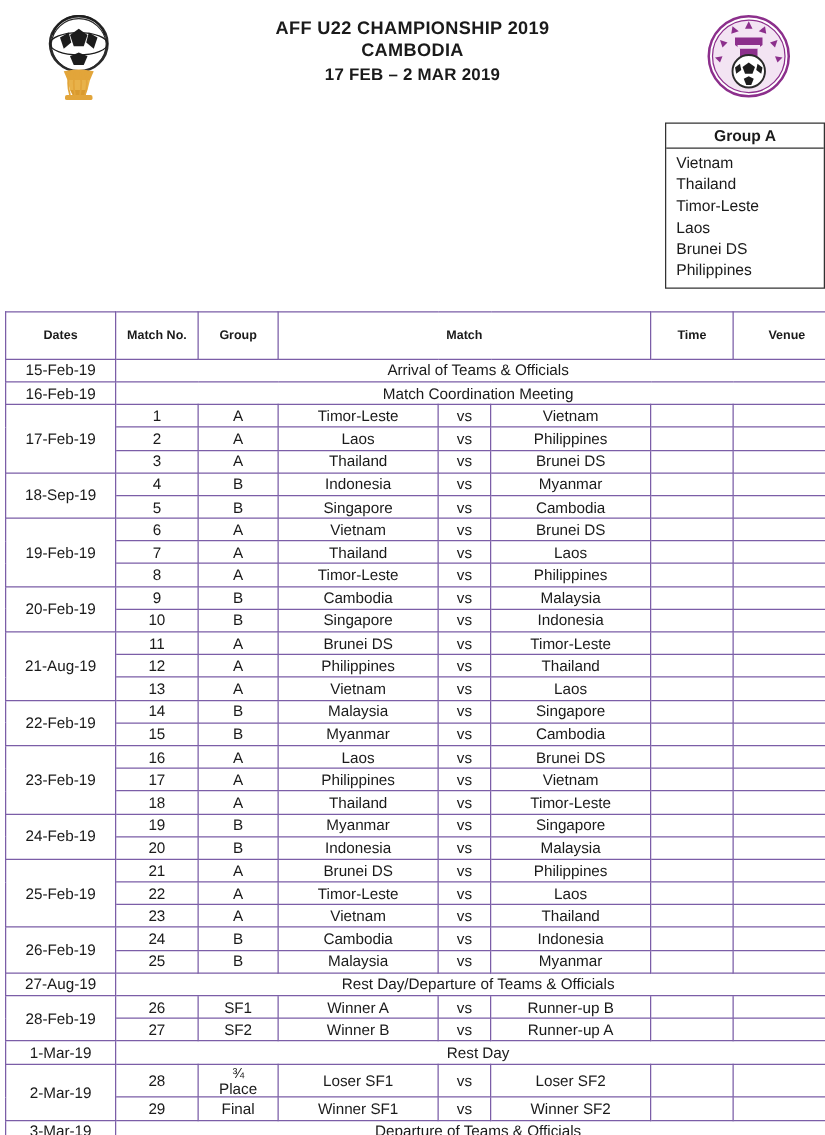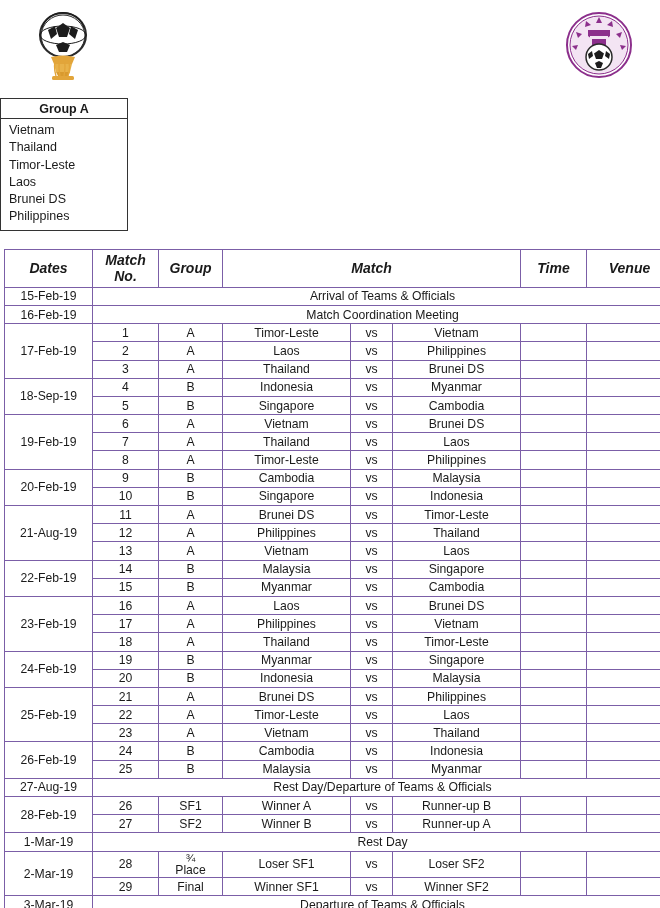--- a/index.html
+++ b/index.html
@@ -34,21 +34,20 @@
 
   .logo-left { position: absolute; left: 26px; top: 10px; width: 74px; height: 72px; }
   .logo-right { position: absolute; right: 26px; top: 10px; width: 70px; height: 70px; }
 
   
   .groups {
     display: flex;
     justify-content: flex-end;
     gap: 44px;
     margin-top: 6px;
-    flex-direction: column;
   }
   .group-box {
     border: 1px solid #333;
     width: 128px;
     background: #fff;
   }
   .group-box.b { width: 118px; }
   .group-head {
     text-align: center;
     font-weight: bold;
@@ -73,24 +72,23 @@
   table.sched th, table.sched td {
     border: 1px solid #7b5ea7;
     font-size: 12.2px;
     padding: 0;
     text-align: center;
     vertical-align: middle;
     height: 18.2px;
   }
   table.sched thead th {
     font-weight: bold;
-    font-size: 14px;
+    font-size: 10px;
     height: 38px;
     line-height: 1.15;
-    font-style: italic;
   }
   col.c-date { width: 88px; }
   col.c-no { width: 66px; }
   col.c-group { width: 64px; }
   col.c-home { width: 128px; }
   col.c-vs { width: 42px; }
   col.c-away { width: 128px; }
   col.c-time { width: 66px; }
   col.c-venue { width: 86px; }
 
@@ -126,20 +124,25 @@
         <rect x="26" y="66" width="22" height="4" rx="1.5" fill="#e2a53a"></rect>
         <g stroke="#e2a53a" stroke-width="1.4" fill="none">
           <path d="M30 48 Q27 56 30 66"></path>
           <path d="M34 48 Q32 56 34 66"></path>
           <path d="M38 48 Q40 56 38 66"></path>
           <path d="M42 48 Q45 56 42 66"></path>
         </g>
       </svg>
     </div>
 
+    <div class="title-block">
+      <div class="title-line1">AFF U22 CHAMPIONSHIP 2019</div>
+      <div class="title-line2">CAMBODIA</div>
+      <div class="title-line3">17 FEB – 2 MAR 2019</div>
+    </div>
 
     <div class="logo-right">
       <svg width="70" height="70" viewBox="0 0 70 70">
         <circle cx="35" cy="35" r="32" fill="#ffffff" stroke="#8c2f8c" stroke-width="2"></circle>
         <circle cx="35" cy="35" r="29" fill="#f3e4f3" stroke="#8c2f8c" stroke-width="1"></circle>
         <g fill="#8c2f8c">
           <path d="M35 7 L38 13 L32 13 Z"></path>
           <path d="M22 11 L27 15 L21 17 Z"></path>
           <path d="M48 11 L43 15 L49 17 Z"></path>
           <path d="M12 22 L18 24 L14 28 Z"></path>

